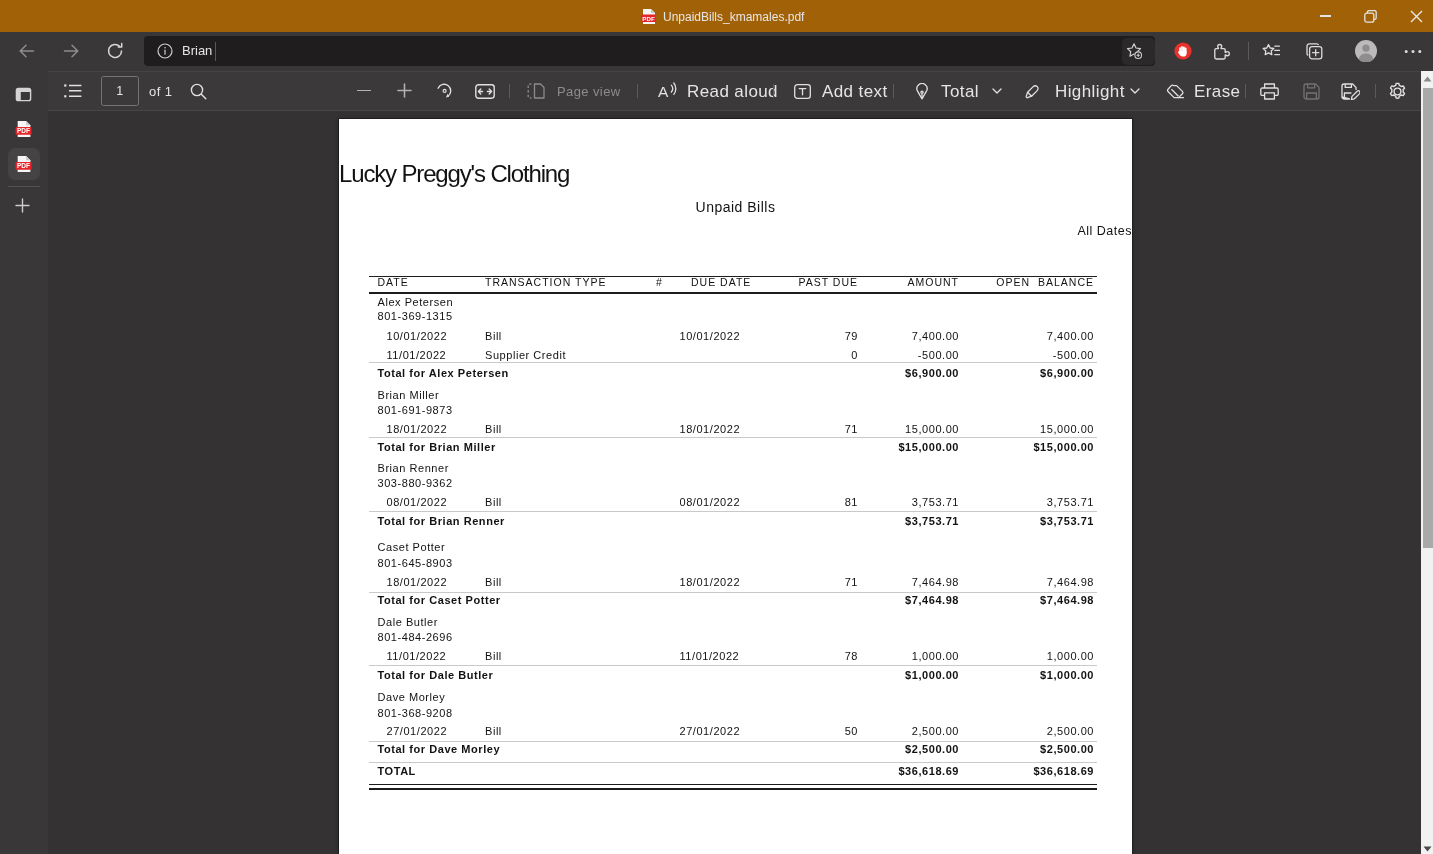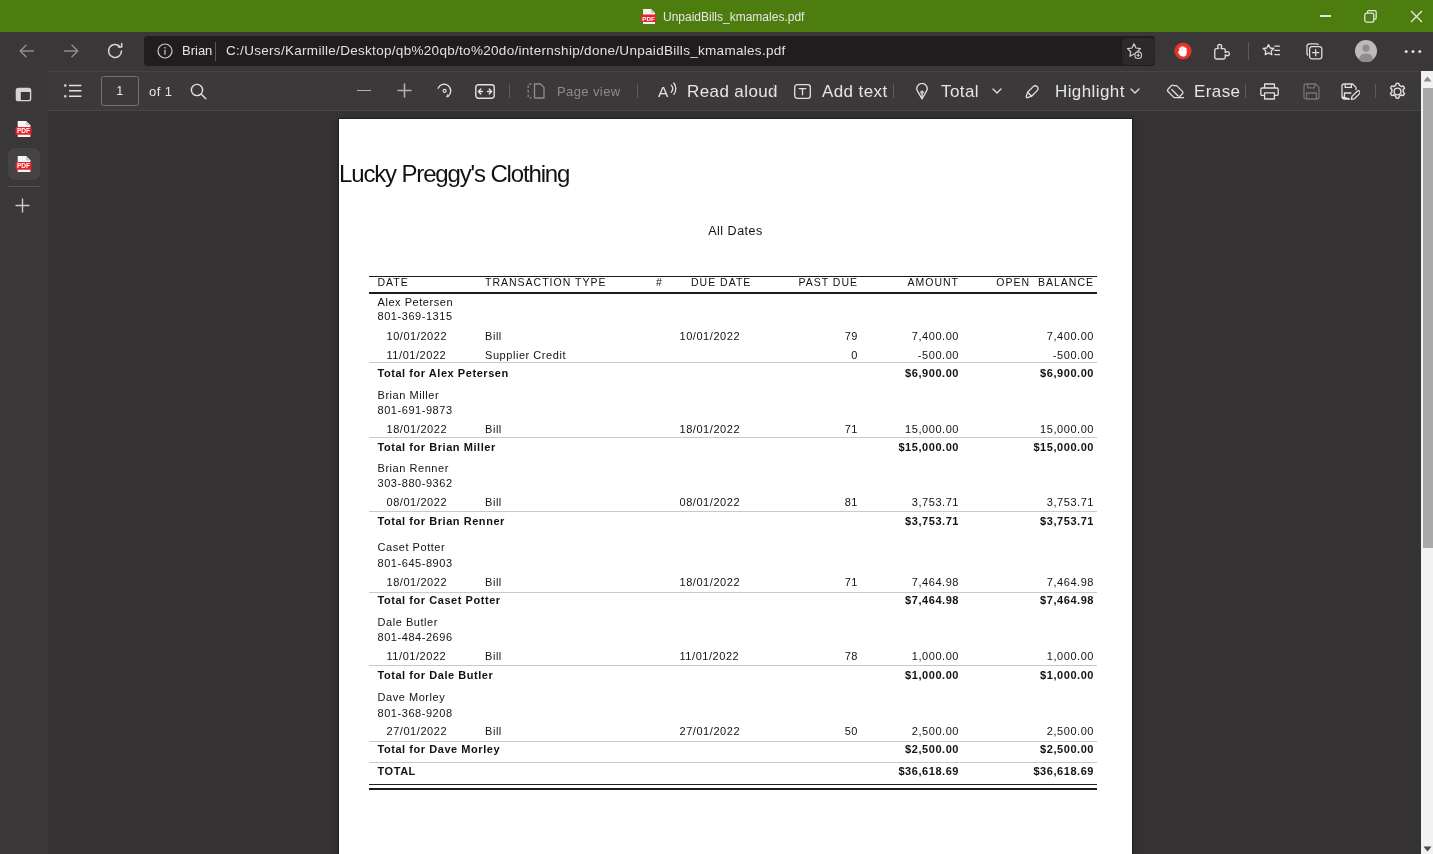--- a/index.html
+++ b/index.html
@@ -1,17 +1,17 @@
 <!DOCTYPE html>
 <html><head><meta charset="utf-8">
 <style>
 *{margin:0;padding:0;box-sizing:border-box}
 html,body{width:1433px;height:854px;overflow:hidden;background:#343233;font-family:"Liberation Sans",sans-serif}
 .a{position:absolute}
-#titlebar{position:absolute;left:0;top:0;width:1433px;height:32px;background:#4d7c0f}
+#titlebar{position:absolute;left:0;top:0;width:1433px;height:32px;background:#a16207}
 #navbar{position:absolute;left:0;top:32px;width:1433px;height:39px;background:#393737}
 #addr{position:absolute;left:144px;top:35.5px;width:1011px;height:30.5px;background:#1f1d1e;border-radius:4px}
 #tabstrip{position:absolute;left:0;top:71px;width:48px;height:783px;background:#393737}
 #toolbar{position:absolute;left:48px;top:71px;width:1373px;height:40px;background:#3b3939;border-bottom:1px solid #484646}
 #docarea{position:absolute;left:48px;top:111px;width:1373px;height:743px;background:#343233;overflow:hidden}
 #page{position:absolute;left:291px;top:8px;width:793px;height:735px;background:#ffffff;box-shadow:0 0 0 1px rgba(28,28,28,.85),0 1px 5px rgba(0,0,0,.35)}
 #vscroll{position:absolute;left:1421px;top:71px;width:12px;height:783px;background:#f2f2f2}
 #vthumb{position:absolute;left:2px;top:17px;width:10px;height:460px;background:#a9a9a9}
 .sep{position:absolute;width:1px;background:#5c5a5b}
 .tsep{top:13px;height:14px}
@@ -90,21 +90,20 @@
   </svg>
 </div>
 <div id="addr">
   <svg class="a" style="left:13px;top:7.5px" width="16" height="16" viewBox="0 0 16 16" fill="none" stroke="#cfcdce" stroke-width="1.2">
     <circle cx="8" cy="8" r="7"></circle>
     <path d="M8 7.2 v4" stroke-linecap="round"></path>
     <circle cx="8" cy="4.8" r="0.8" fill="#cfcdce" stroke="none"></circle>
   </svg>
   <div class="a" style="left:38px;top:7.8px;font-size:13px;line-height:15px;color:#e6e4e5">Brian</div>
   <div class="sep" style="left:71px;top:6px;height:19px;background:#5a5859"></div>
-  <div class="a" style="left:82px;top:7.5px;font-size:13.5px;line-height:16px;color:#e2e0e1;letter-spacing:0.3px">C:/Users/Karmille/Desktop/qb%20qb/to%20do/internship/done/UnpaidBills_kmamales.pdf</div>
   <div class="a" style="left:978px;top:2px;width:33px;height:27px;background:#2b2929;border-radius:5px"></div>
   <svg class="a" style="left:981px;top:6.5px" width="18" height="18" viewBox="0 0 18 18" fill="none" stroke="#d2d0d1" stroke-width="1.2" stroke-linejoin="round">
     <path d="M9 1.8 L11 6 l4.5.6 -3.2 3.1 .7 4.5 -4-2.2 -4 2.2 .7-4.5 L2.5 6.6 7 6z"></path>
     <circle cx="13.2" cy="13.2" r="3.8" fill="#1f1d1e" stroke="none"></circle>
     <circle cx="13.2" cy="13.2" r="3.3" stroke-width="1.1"></circle>
     <path d="M13.2 11.5 v3.4 M11.5 13.2 h3.4" stroke-width="1.1"></path>
   </svg>
 </div>
 <div id="tabstrip">
   <svg class="a" style="left:15px;top:16px" width="17" height="15" viewBox="0 0 17 15">
@@ -213,21 +212,22 @@
   </svg>
   <div class="sep tsep" style="left:1327px"></div>
   <svg class="a" style="left:1340px;top:11px" width="19" height="19" viewBox="0 0 19 19" fill="none" stroke="#e2e0e1" stroke-width="1.4">
     <circle cx="9.5" cy="9.5" r="3.4"></circle>
     <path d="M8.2 1.5 a6.5 6.5 0 0 1 2.6 0 l0.5 1.9 a6.3 6.3 0 0 1 2 1.2 l1.9-0.6 a6.5 6.5 0 0 1 1.3 2.2 l-1.4 1.4 a6.3 6.3 0 0 1 0 2.4 l1.4 1.4 a6.5 6.5 0 0 1-1.3 2.2 l-1.9-0.6 a6.3 6.3 0 0 1-2 1.2 l-0.5 1.9 a6.5 6.5 0 0 1-2.6 0 l-0.5-1.9 a6.3 6.3 0 0 1-2-1.2 l-1.9 0.6 a6.5 6.5 0 0 1-1.3-2.2 l1.4-1.4 a6.3 6.3 0 0 1 0-2.4 L2.5 6.1 a6.5 6.5 0 0 1 1.3-2.2 l1.9 0.6 a6.3 6.3 0 0 1 2-1.2 z" stroke-linejoin="round"></path>
   </svg>
 </div>
 <div id="docarea">
 <div id="page">
   <div class="row" style="top:41.7px;width:793px;text-align:left;font-size:24px;line-height:26px;letter-spacing:-1.15px">Lucky Preggy's Clothing</div>
-  <div class="row" style="top:104.7px;width:793px;text-align:center;font-size:12.5px;line-height:14px;letter-spacing:0.5px">All Dates</div>
+  <div class="row" style="top:79.6px;width:793px;text-align:center;font-size:14px;line-height:16px;letter-spacing:0.5px">Unpaid Bills</div>
+  <div class="row" style="top:104.7px;width:793px;text-align:right;font-size:12.5px;line-height:14px;letter-spacing:0.5px">All Dates</div>
   <div class="dl" style="top:156.5px"></div>
   <div class="row" style="top:157.4px;font-size:10.5px;line-height:13px;letter-spacing:1px">
     <span class="c1">DATE</span>
         <span class="ct">TRANSACTION TYPE</span>
         <span style="position:absolute;left:317px">#</span>
         <span class="cdd" style="left:352px">DUE DATE</span>
         <span class="rp">PAST DUE</span>
         <span class="ra">AMOUNT</span>
         <span class="rb" style="word-spacing:4px">OPEN BALANCE</span>
   </div>

